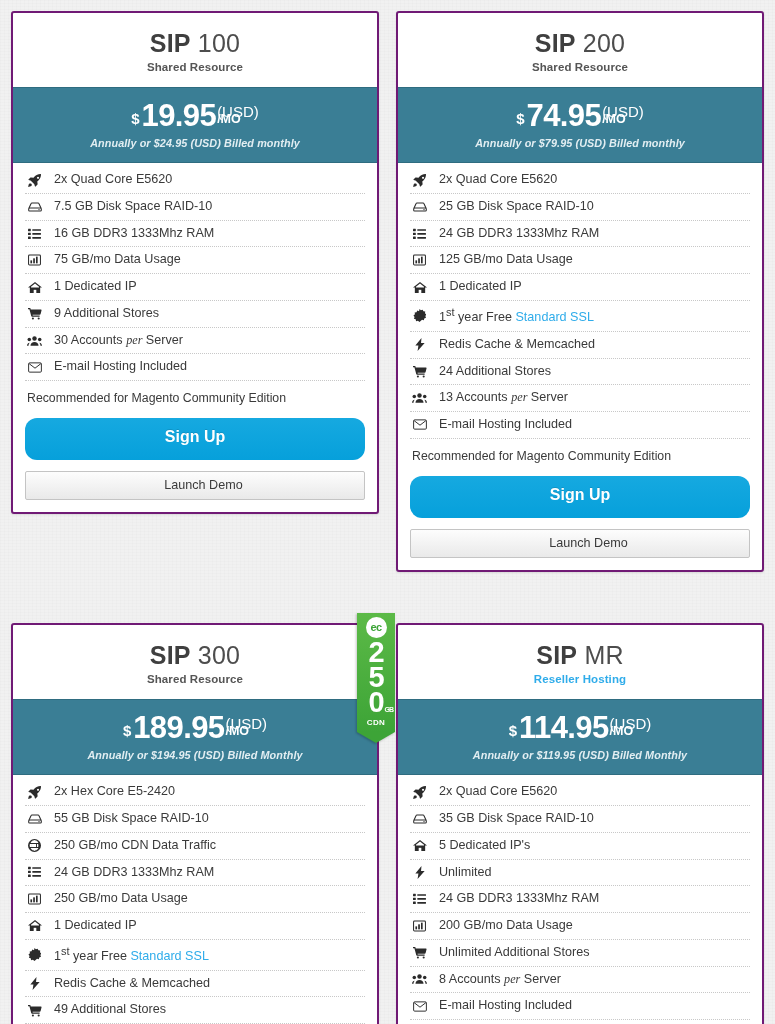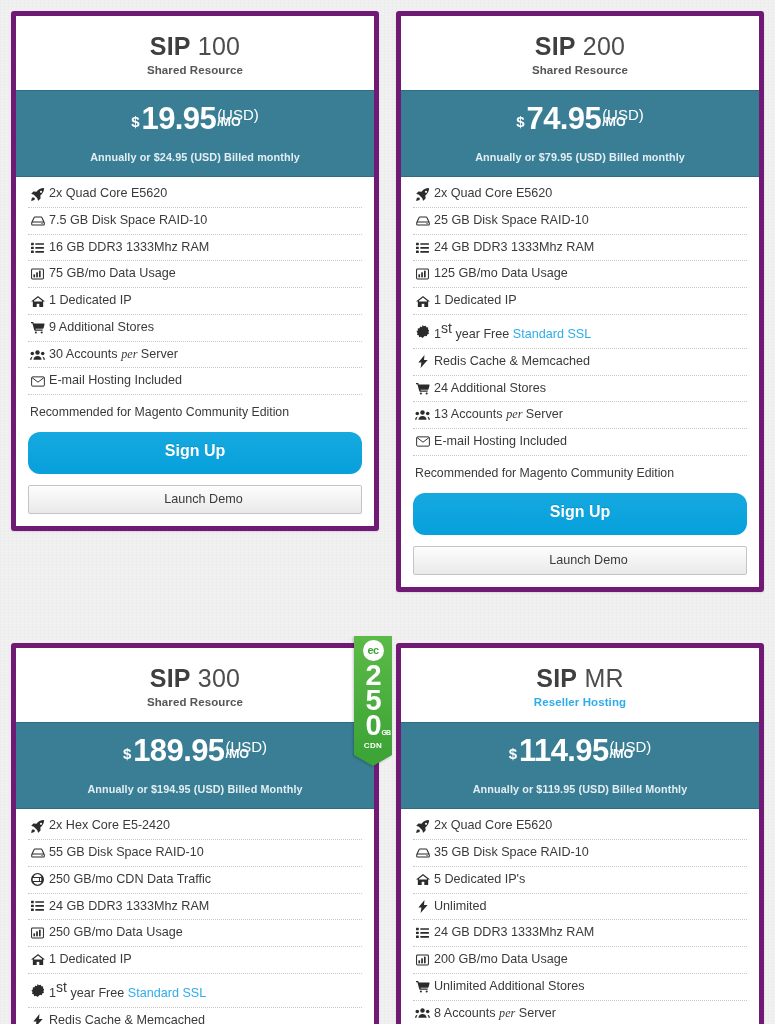--- a/index.html
+++ b/index.html
@@ -31,21 +31,21 @@
     grid-template-rows: auto auto;
     column-gap: 17px;
     row-gap: 51px;
     align-content: start;
   }
 
   
   .card {
     position: relative;
     background: #ffffff;
-    border: 5px solid #701a75;
+    border: 2px solid #701a75;
     border-radius: 3px;
     box-shadow: 0 1px 2px rgba(0,0,0,0.10), 0 0 0 1px rgba(255,255,255,0.6) inset;
     overflow: visible;
     align-self: start;
   }
 
   
   .card-head {
     text-align: center;
     padding: 17px 12px 14px 12px;
@@ -103,56 +103,57 @@
     display: inline-block;
     text-align: left;
     margin-left: 1px;
     position: relative;
     top: -9px;
     line-height: 9px;
   }
   .per .usd { display: block; font-size: 15px; font-weight: normal; }
   .per .mo  { display: block; font-size: 12.5px; font-weight: bold; margin-top: -1px; }
   .price-note {
-    margin-top: 15px;
+    margin-top: 4px;
     font-size: 10.8px;
+    font-style: italic;
     font-weight: bold;
     color: #e2eef2;
     letter-spacing: 0.1px;
   }
 
   
   .features {
     list-style: none;
     padding: 4px 12px 0 12px;
   }
   .features li {
     display: flex;
     align-items: center;
-    gap: 4px;
+    gap: 12px;
     font-size: 12.6px;
     color: #3a3a3a;
     padding: 5px 2px 5px 2px;
     border-bottom: 1px dotted #c8c8c8;
     line-height: 1.25;
     white-space: nowrap;
   }
   .features li:last-child { border-bottom: 1px dotted #c8c8c8; }
   .ficon {
     width: 15px;
     min-width: 15px;
     height: 13px;
     display: inline-flex;
     align-items: center;
     justify-content: center;
     color: #2b2b2b;
   }
   .ficon svg { display: block; }
   .ftext em { font-style: italic; font-family: "Liberation Serif", serif; font-size: 12.2px; }
-  .ftext sup { font-size: 14px; vertical-align: super; }
+  .ftext sup { font-size: 11px; vertical-align: super; }
   .ftext .sslink { color: #2facea; text-align: right; }
 
   
   .recommend {
     font-size: 12.3px;
     color: #3a3a3a;
     padding: 10px 0 12px 14px;
     line-height: 1.25;
     white-space: nowrap;
   }
@@ -566,20 +567,30 @@
         </li>
         <li>
           <span class="ficon">
             <svg width="10" height="13" viewBox="0 0 10 14" fill="currentColor">
               <path d="M6.6 0 0 8.1h3.3L2.4 14 10 5.3H6.1L6.6 0z"></path>
             </svg>
           </span>
           <span class="ftext">Redis Cache &amp; Memcached</span>
         </li>
         <li>
+          <span class="ficon">
+            <svg width="14" height="13" viewBox="0 0 16 14" fill="currentColor">
+              <path d="M0 .8h2.6l.5 1.7h11.7c.5 0 .8.4.7.9l-1.1 4.3c-.1.4-.5.7-.9.7H5.2l.2.9h7.9v1.3H4.6c-.4 0-.8-.3-.9-.7L1.6 2.1H0V.8z"></path>
+              <circle cx="5.6" cy="12.7" r="1.2"></circle>
+              <circle cx="12.2" cy="12.7" r="1.2"></circle>
+            </svg>
+          </span>
+          <span class="ftext">49 Additional Stores</span>
+        </li>
+        <li>
           <span class="ftext">4 Accounts <em>per</em> Server</span>
         </li>
       </ul>
     </div>
     <div class="card">
       <div class="card-head">
         <div class="plan-title"><span class="brand">SIP</span> MR</div>
         <div class="plan-sub link">Reseller Hosting</div>
       </div>
       <div class="price-band"><div class="price-row">

